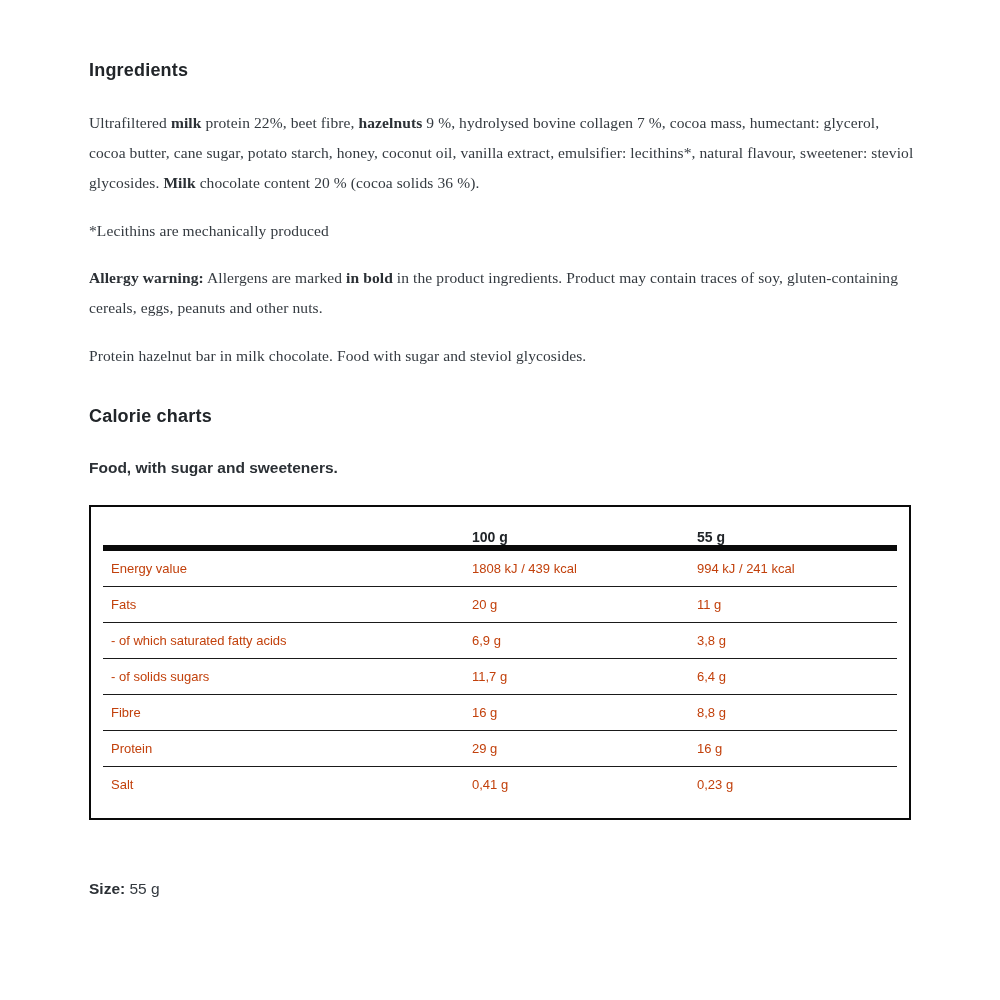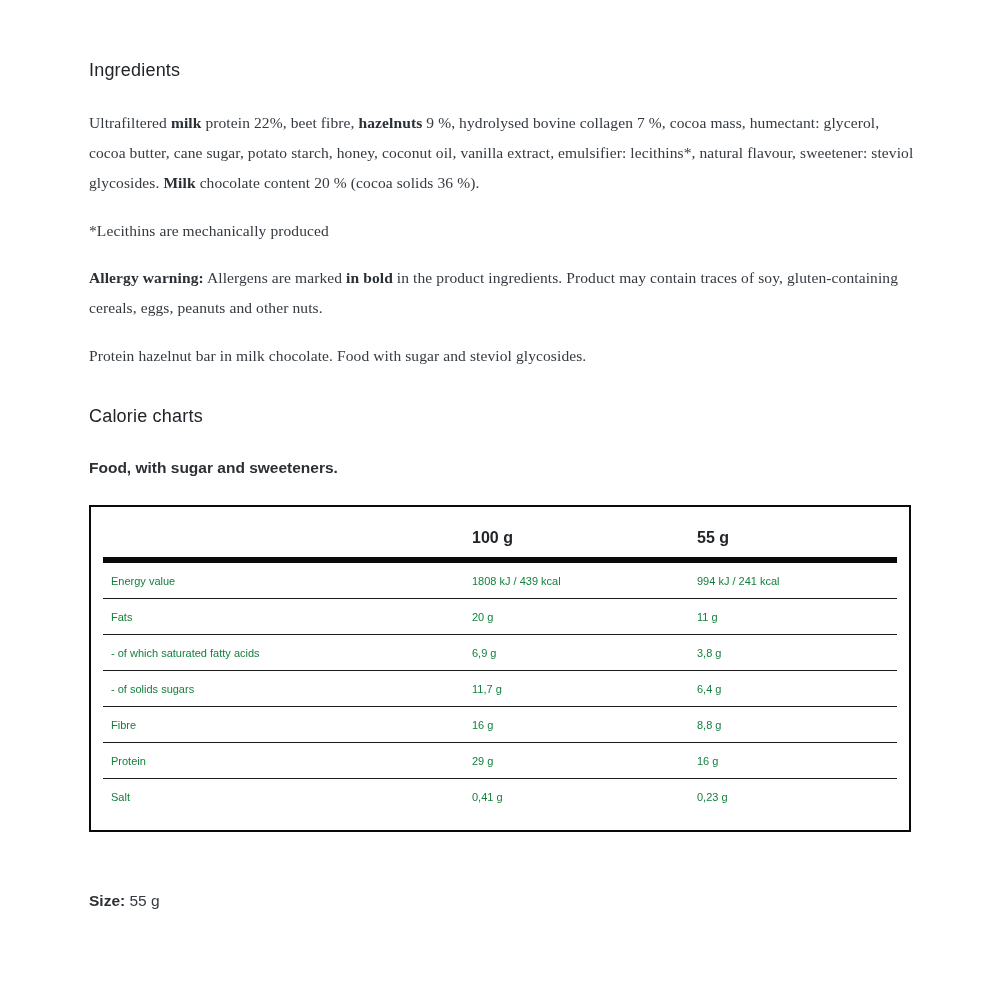--- a/index.html
+++ b/index.html
@@ -9,21 +9,21 @@
     height: 1000px;
     font-family: "Liberation Sans", "DejaVu Sans", sans-serif;
     color: #343a40;
     padding: 58px 84px 0 89px;
     overflow: hidden;
   }
   .content { width: 830px; }
   h2.section-heading {
     font-size: 18px;
     line-height: 24px;
-    font-weight: 400;
+    font-weight: 700;
     color: #212529;
     letter-spacing: 0.2px;
   }
   .heading-ingredients { margin-bottom: 26px; }
   .heading-calorie { margin-top: 33px; margin-bottom: 25px; }
   p.body-text {
     font-size: 15.5px;
     line-height: 30px;
     letter-spacing: 0.1px;
     color: #343a40;
@@ -49,31 +49,31 @@
     background: #ffffff;
   }
   .t-row {
     display: grid;
     grid-template-columns: 361px 225px 1fr;
     align-items: center;
     padding: 0 8px;
   }
   .t-header {
     padding-top: 20px;
-    padding-bottom: 10px;
+    padding-bottom: 0;
     border-bottom: 6px solid #0a0a0a;
     font-weight: 700;
     color: #212529;
-    font-size: 16px;
+    font-size: 14px;
   }
   .t-data {
     height: 36px;
     border-bottom: 1px solid #1a1a1a;
-    font-size: 11px;
-    color: #15803d;
+    font-size: 13px;
+    color: #c2410c;
   }
   .t-data:last-child { border-bottom: none; height: 35px; }
   .t-cell { white-space: nowrap; }
   
   .size-line {
     margin-top: 54px;
     font-size: 15.5px;
     line-height: 30px;
     color: #343a40;
   }

